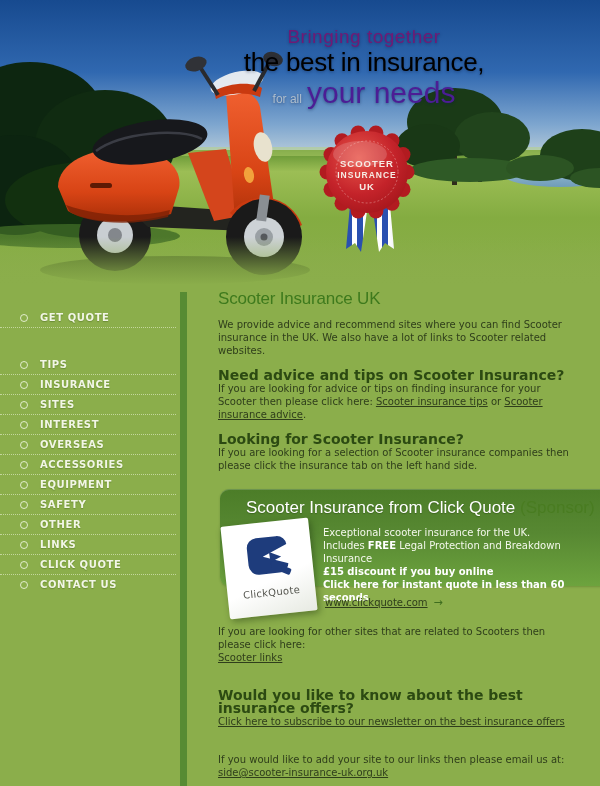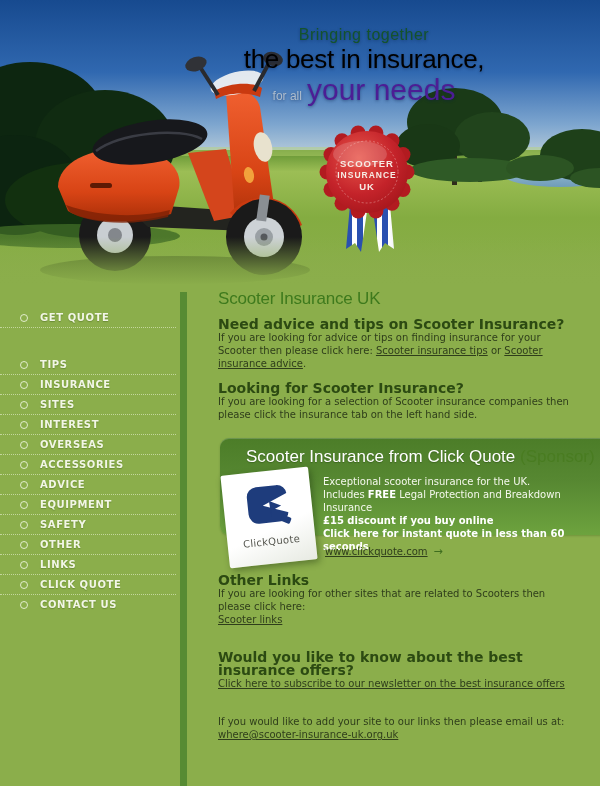--- a/index.html
+++ b/index.html
@@ -11,21 +11,21 @@
   }
   .hf{font-family:"Liberation Sans",sans-serif;}
 
   
   .hero{position:absolute;top:0;left:0;width:600px;height:285px;}
   .hero svg{display:block;}
   .hero-text{
     position:absolute;top:27px;left:228px;width:272px;text-align:center;
     text-shadow:0 1px 3px rgba(10,30,70,.45);line-height:1;
   }
-  .tag-top{font-size:16px;color:#14532d;letter-spacing:.5px;text-align:center;}
+  .tag-top{font-size:19px;color:#701a75;letter-spacing:.5px;text-align:center;}
   .tag-main{font-size:26px;color:#000000;margin-top:3px;letter-spacing:-.3px;}
   .tag-line3{margin-top:3px;}
   .tag-small{font-size:12px;color:#aebdcd;margin-right:5px;}
   .tag-bottom{font-size:30px;color:#4c1d95;}
 
   .badge{position:absolute;top:124px;left:315px;width:105px;height:140px;}
   .badge text{font-family:"Liberation Sans",sans-serif;font-weight:bold;fill:#F6ECE4;letter-spacing:1px;}
 
   
   .divider{position:absolute;left:180px;top:292px;width:7px;height:494px;background:#578B33;}
@@ -263,24 +263,20 @@
   <div class="nav-item">
       <span class="bullet"></span>
       <span class="nav-label">OVERSEAS</span>
     </div>
   <div class="nav-item">
       <span class="bullet"></span>
       <span class="nav-label">ACCESSORIES</span>
     </div>
   <div class="nav-item">
       <span class="bullet"></span>
-      <span class="nav-label">ADVICE</span>
-    </div>
-  <div class="nav-item">
-      <span class="bullet"></span>
       <span class="nav-label">EQUIPMENT</span>
     </div>
   <div class="nav-item">
       <span class="bullet"></span>
       <span class="nav-label">SAFETY</span>
     </div>
   <div class="nav-item">
       <span class="bullet"></span>
       <span class="nav-label">OTHER</span>
     </div>
@@ -294,20 +290,21 @@
     </div>
   <div class="nav-item">
       <span class="bullet"></span>
       <span class="nav-label">CONTACT US</span>
     </div>
 </nav>
 
 <main class="content">
   <h1 class="page-title hf">Scooter Insurance UK</h1>
 
+  <p class="para">We provide advice and recommend sites where you can find Scooter insurance in the UK. We also have a lot of links to Scooter related websites.</p>
 
   <div class="sec-head">Need advice and tips on Scooter Insurance?</div>
   <p class="para"><span>If you are looking for advice or tips on finding insurance for your Scooter then please click here: </span><a class="lnk">Scooter insurance tips</a><span> or </span><a class="lnk">Scooter insurance advice</a><span>.</span></p>
 
   <div class="sec-head">Looking for Scooter Insurance?</div>
   <p>If you are looking for a selection of Scooter insurance companies then please click the insurance tab on the left hand side.</p>
 
   <div class="sponsor">
     <div class="sponsor-box">
       <div class="sponsor-title hf"><span>Scooter Insurance from Click Quote </span><span class="sp">(Sponsor)</span></div>
@@ -325,26 +322,25 @@
         <polygon points="32,24 46,31 34,36 33,44" fill="#1E3C7C"></polygon>
         <rect x="44" y="44" width="12" height="8" rx="2" fill="#1E3C7C" transform="rotate(28 50 48)"></rect>
       </svg>
       <div class="logo-caption">ClickQuote</div>
     </div>
     <div class="sponsor-link-row"><a class="lnk">www.clickquote.com</a><a class="arrow">→</a></div>
   </div>
 
   <div class="gap16"></div>
 
-  <div class="sec-head">Other Links</div>
   <p>If you are looking for other sites that are related to Scooters then please click here:</p>
   <p><a class="lnk">Scooter links</a></p>
 
   <div class="gap24"></div>
 
   <div class="sec-head">Would you like to know about the best insurance offers?</div>
   <p><a class="lnk">Click here to subscribe to our newsletter on the best insurance offers</a></p>
 
   <div class="gap24"></div>
 
   <p>If you would like to add your site to our links then please email us at:</p>
-  <p><a class="lnk">where@scooter-insurance-uk.org.uk</a></p>
+  <p><a class="lnk">side@scooter-insurance-uk.org.uk</a></p>
 </main>
 
 </body></html>

